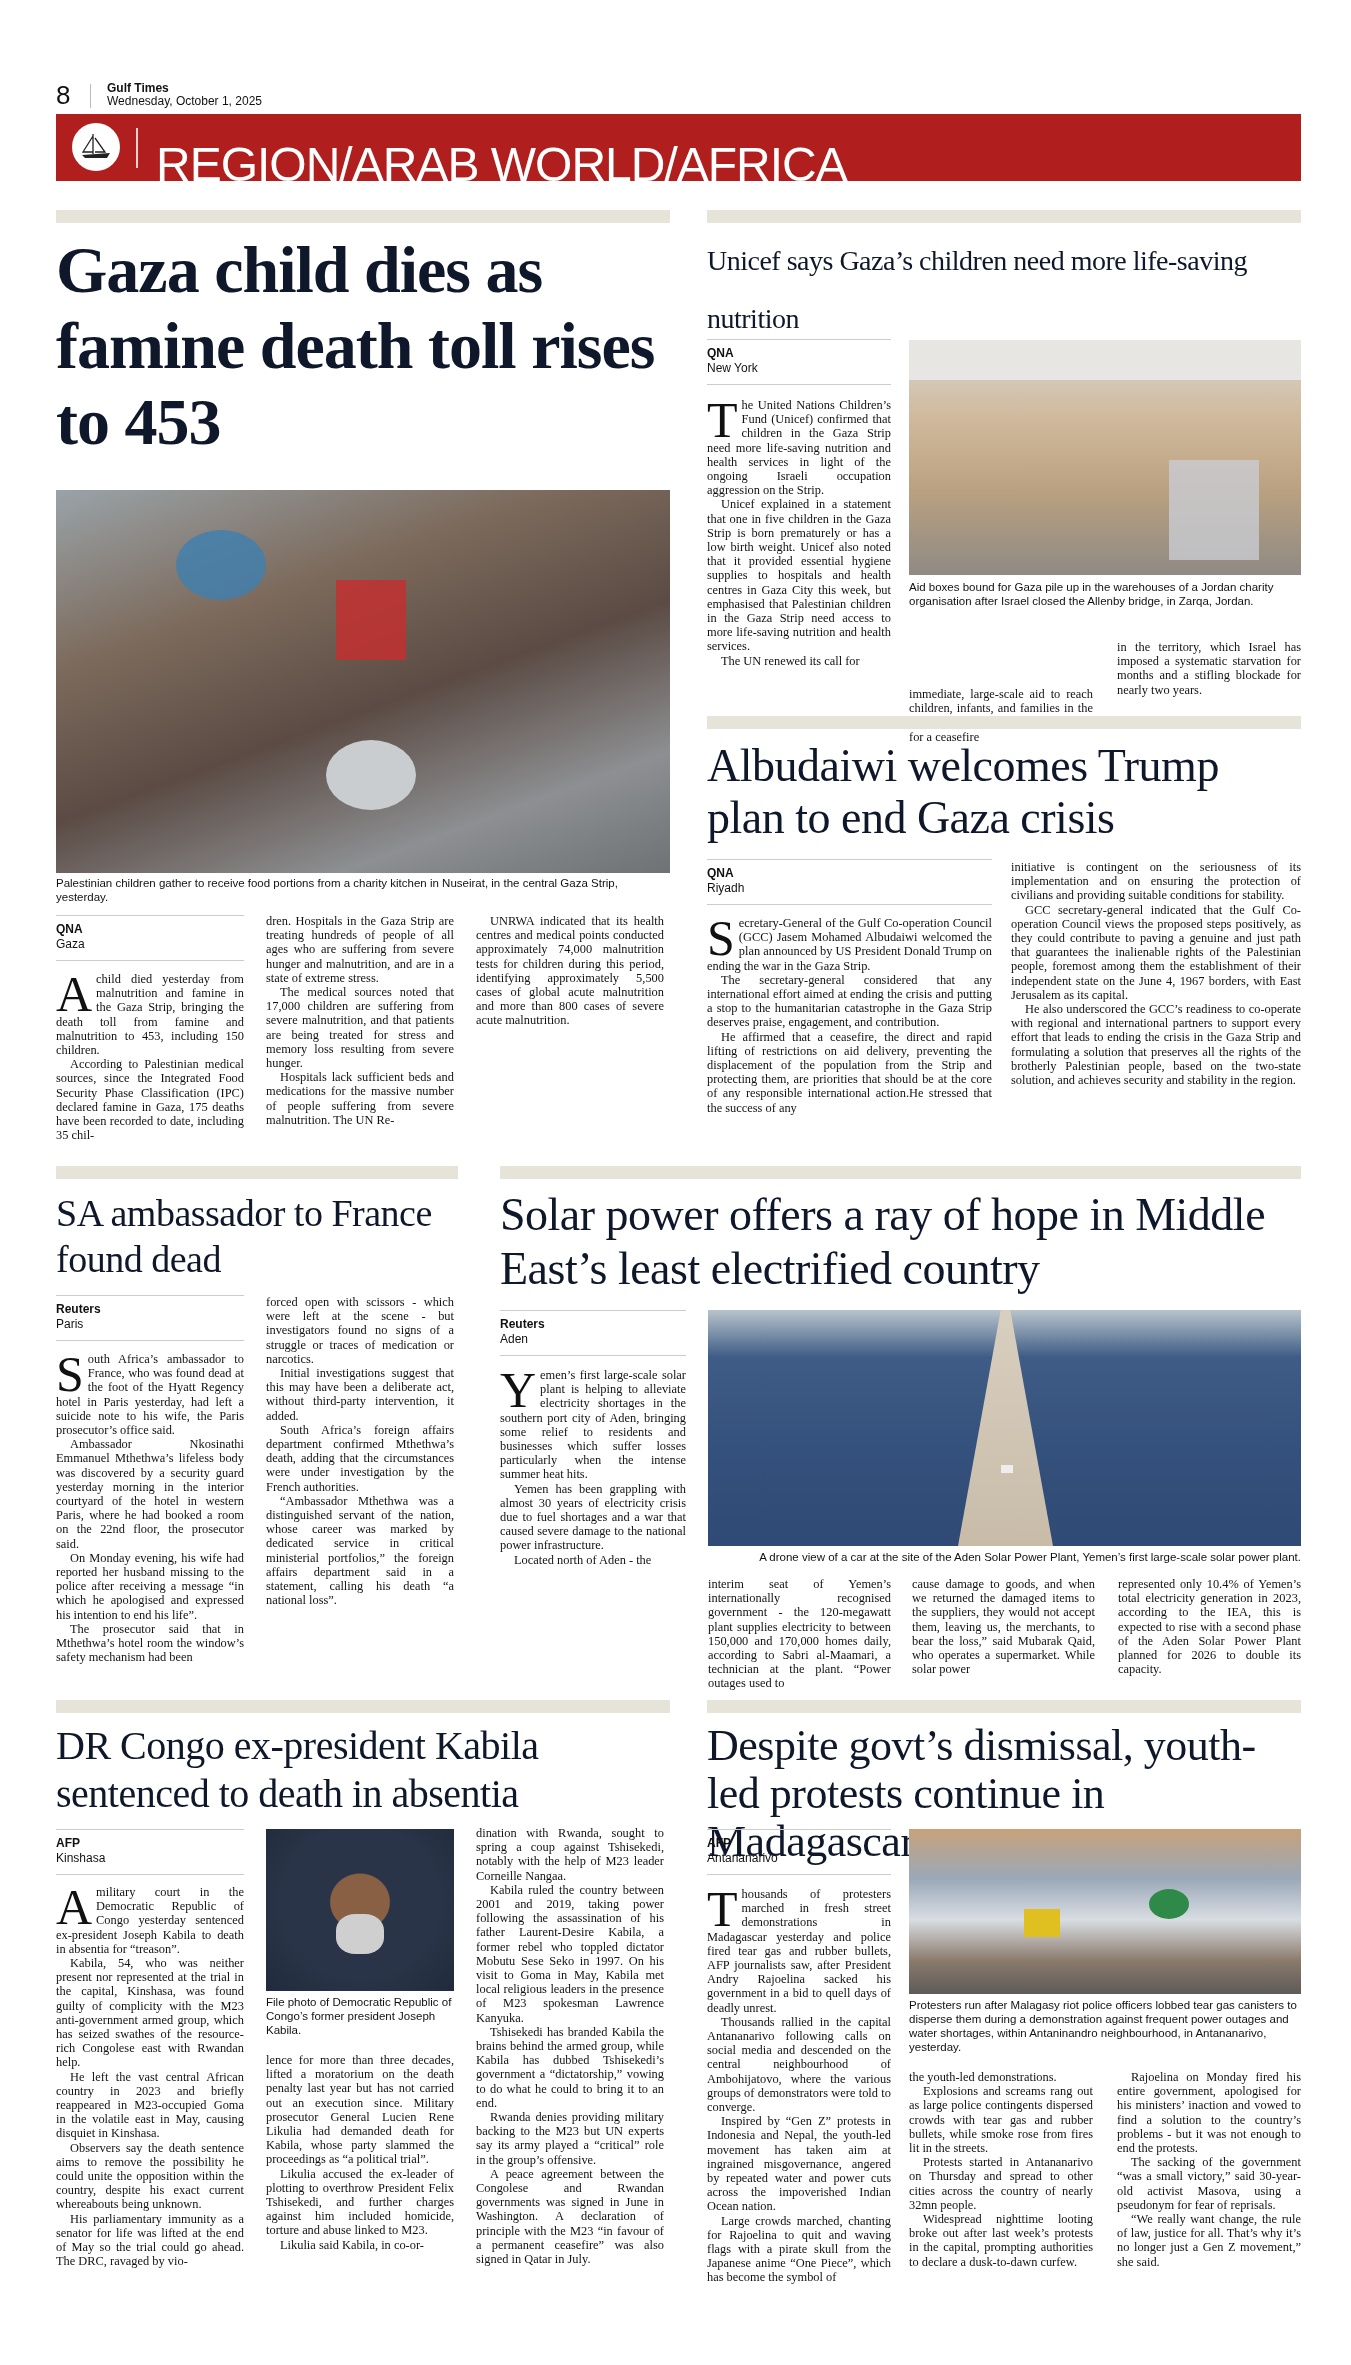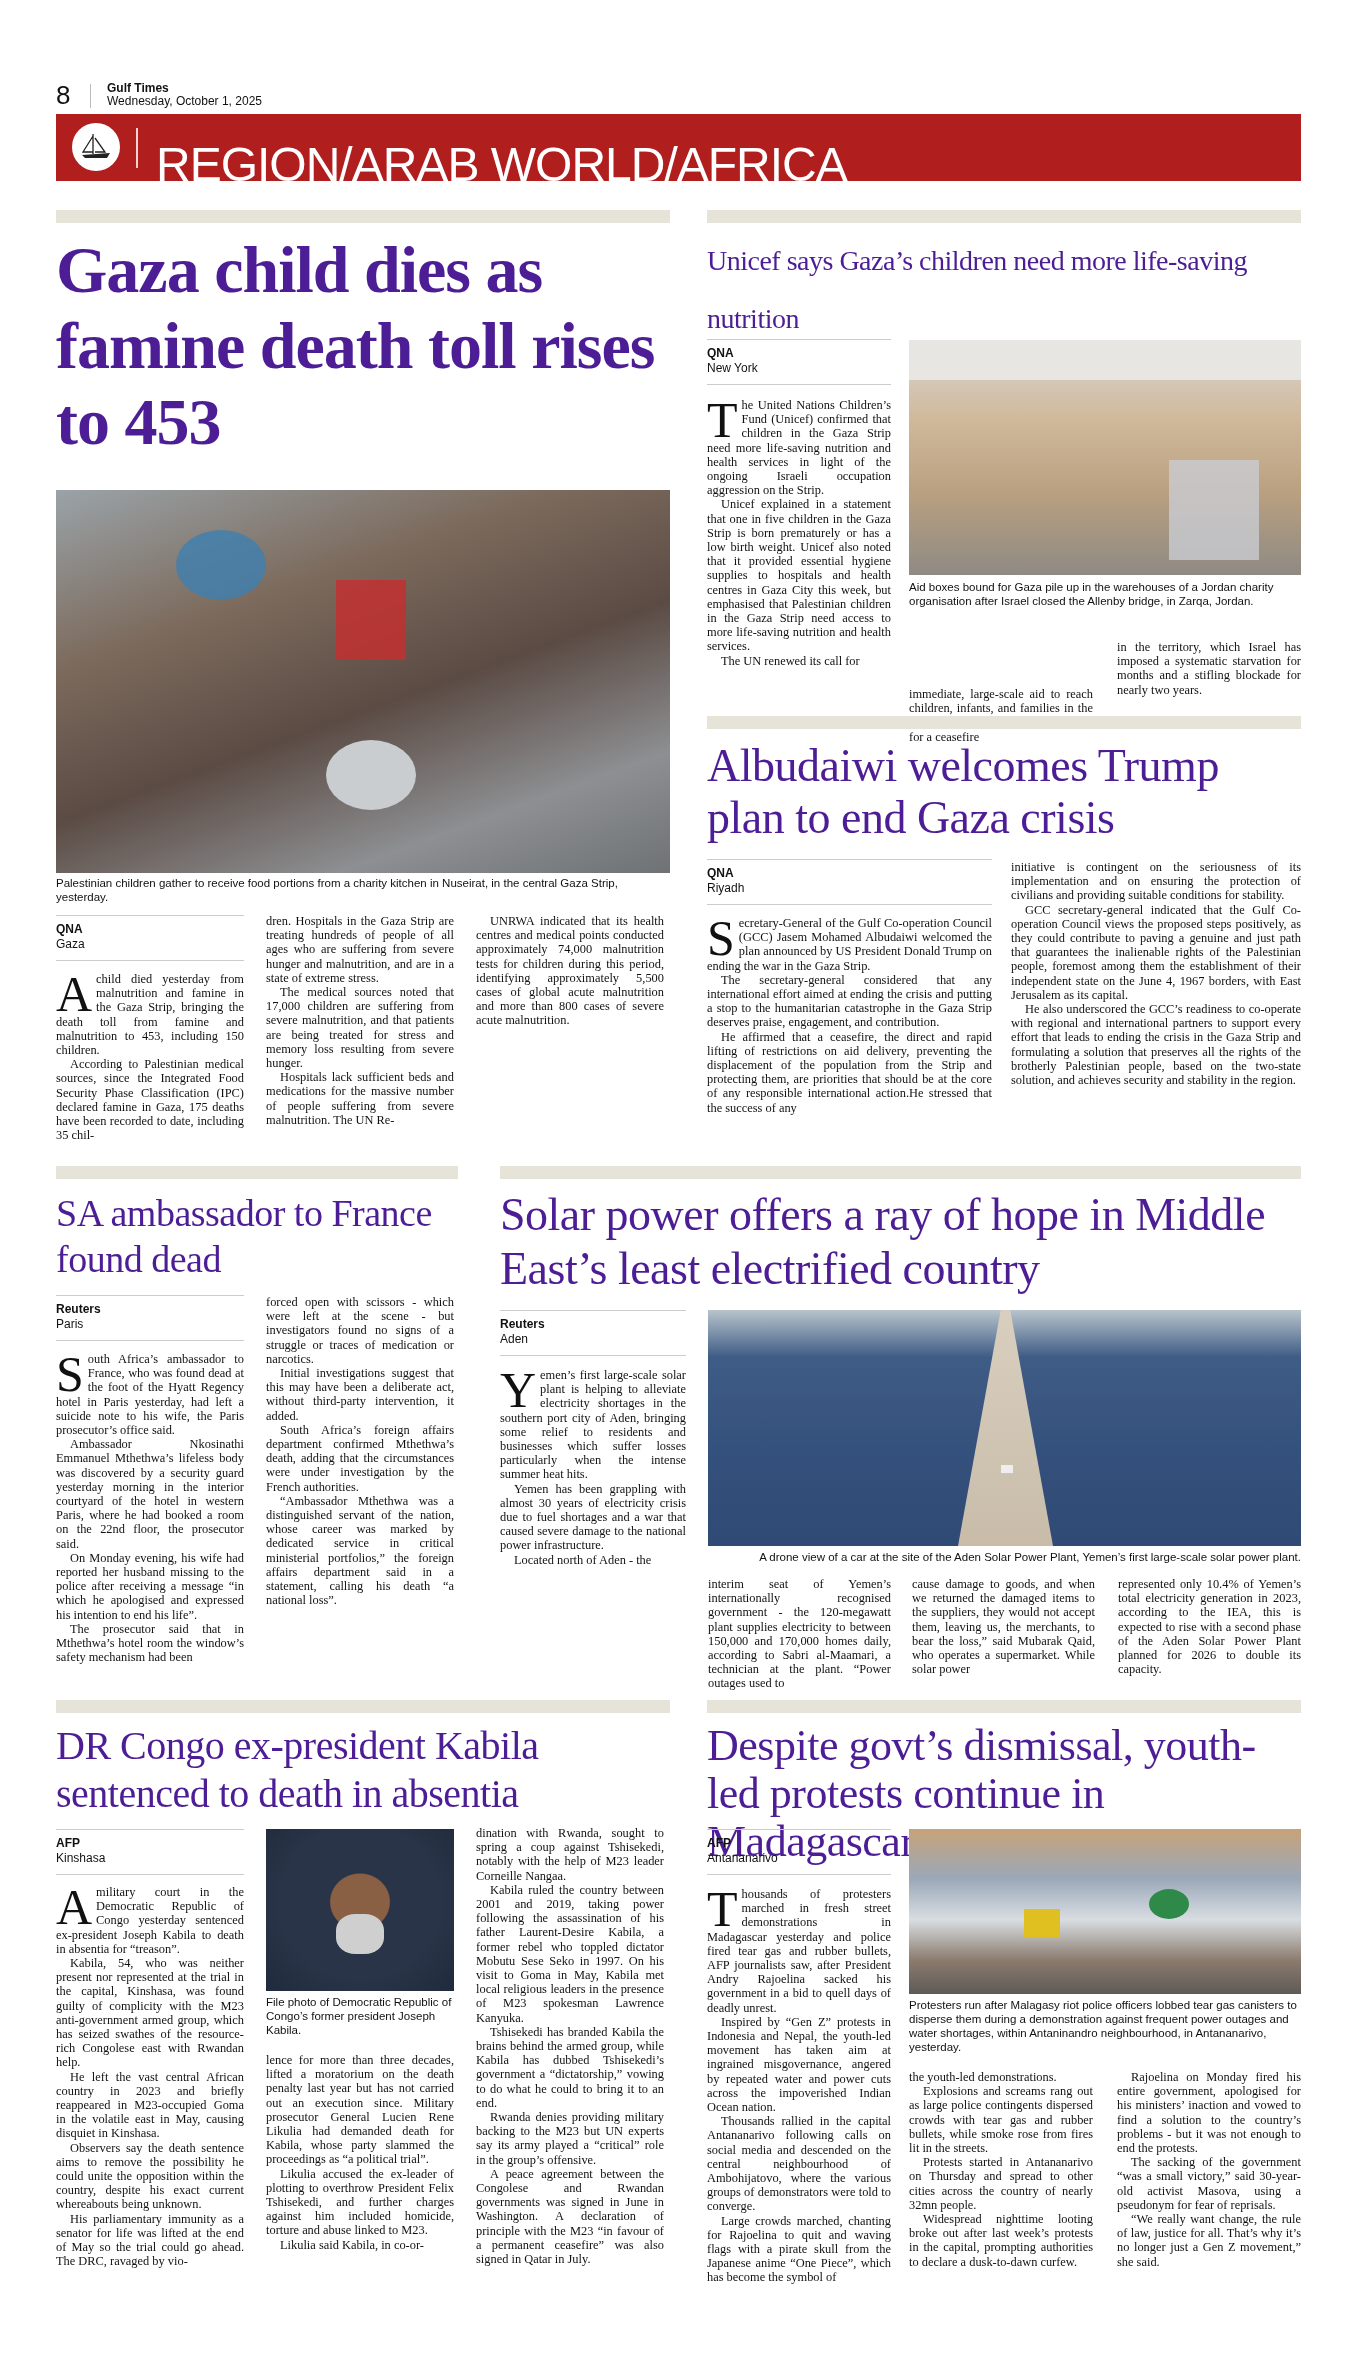--- a/index.html
+++ b/index.html
@@ -7,21 +7,21 @@
   .abs{position:absolute;}
   .folio{left:56px;top:82px;font-family:"Liberation Sans",sans-serif;font-size:26px;line-height:26px;}
   .folio-sep{left:90px;top:84px;width:1px;height:24px;background:#bbb;}
   .paper{left:107px;top:82px;font-family:"Liberation Sans",sans-serif;font-size:12px;line-height:13px;}
   .paper b{font-weight:700;display:block;}
   .banner{left:56px;top:114px;width:1245px;height:67px;background:#b01e1e;}
   .logo{left:16px;top:9px;width:48px;height:48px;border-radius:50%;background:#fff;display:flex;align-items:center;justify-content:center;}
   .banner-sep{left:80px;top:14px;width:2px;height:40px;background:#f0d0d0;}
   .banner-title{left:100px;top:6px;color:#fff;font-family:"Liberation Sans",sans-serif;font-weight:300;font-size:48px;line-height:56px;letter-spacing:-1px;white-space:nowrap;margin-top:17px;}
   .rule{height:13px;background:#e6e3d8;}
-  .hl{font-family:"Liberation Serif",serif;color:#4c1d95;line-height:1.08;letter-spacing:-0.5px;}
+  .hl{font-family:"Liberation Serif",serif;color:#0f172a;line-height:1.08;letter-spacing:-0.5px;}
   .hl-main{font-weight:700;font-size:66px;line-height:76px;letter-spacing:-1px;}
   .hl-med{font-size:28px;line-height:58px;}
   .byline{border-top:1px solid #ccc;border-bottom:1px solid #ccc;padding:6px 0 8px 0;font-family:"Liberation Sans",sans-serif;}
   .byline .agency{font-weight:700;font-size:12px;line-height:15px;display:block;}
   .byline .place{font-size:12px;line-height:15px;display:block;}
   .body{font-size:12.4px;line-height:14.2px;text-align:justify;hyphens:auto;}
   .body p{margin:0;text-indent:14px;}
   .body p.first{text-indent:0;}
   .drop{float:left;font-size:50px;line-height:40px;margin:2px 4px 0 0;font-weight:400;}
   .cap{font-family:"Liberation Sans",sans-serif;font-size:11.5px;line-height:14px;color:#111;}
@@ -189,22 +189,22 @@
 </div>
 
 <div class="abs rule" style="left:707px;top:1700px;width:594px;"></div>
 <div class="abs hl hl-med" style="left:707px;top:1722px;width:600px;font-size:44px;line-height:48px;">Despite govt’s dismissal, youth-led protests continue in Madagascar</div>
 <div class="abs byline" style="left:707px;top:1829px;width:184px;">
   <span class="agency">AFP</span>
   <span class="place">Antananarivo</span>
 </div>
 <div class="abs body" style="left:707px;top:1887px;width:184px;">
   <p class="first"><span class="drop">T</span><span>housands of protesters marched in fresh street demonstrations in Madagascar yesterday and police fired tear gas and rubber bullets, AFP journalists saw, after President Andry Rajoelina sacked his government in a bid to quell days of deadly unrest.</span></p>
+  <p>Thousands rallied in the capital Antananarivo following calls on social media and descended on the central neighbourhood of Ambohijatovo, where the various groups of demonstrators were told to converge.</p>
   <p>Inspired by “Gen Z” protests in Indonesia and Nepal, the youth-led movement has taken aim at ingrained misgovernance, angered by repeated water and power cuts across the impoverished Indian Ocean nation.</p>
-  <p>Thousands rallied in the capital Antananarivo following calls on social media and descended on the central neighbourhood of Ambohijatovo, where the various groups of demonstrators were told to converge.</p>
   <p>Large crowds marched, chanting for Rajoelina to quit and waving flags with a pirate skull from the Japanese anime “One Piece”, which has become the symbol of</p>
 </div>
 <div class="abs photo" style="left:909px;top:1829px;width:392px;height:165px;background:linear-gradient(180deg,#c7a27a 0%,#9ba8b8 30%,#d8dde2 55%,#8a7a6c 80%,#5d5a58 100%);">
   <div class="abs" style="left:115px;top:80px;width:36px;height:28px;background:#e0c020"></div>
   <div class="abs" style="left:240px;top:60px;width:40px;height:30px;border-radius:50%;background:#2f8a4a"></div>
 </div>
 <div class="abs cap" style="left:909px;top:1998px;width:392px;">Protesters run after Malagasy riot police officers lobbed tear gas canisters to disperse them during a demonstration against frequent power outages and water shortages, within Antaninandro neighbourhood, in Antananarivo, yesterday.</div>
 <div class="abs body" style="left:909px;top:2070px;width:184px;">
   <p class="first">the youth-led demonstrations.</p>
   <p>Explosions and screams rang out as large police contingents dispersed crowds with tear gas and rubber bullets, while smoke rose from fires lit in the streets.</p>

